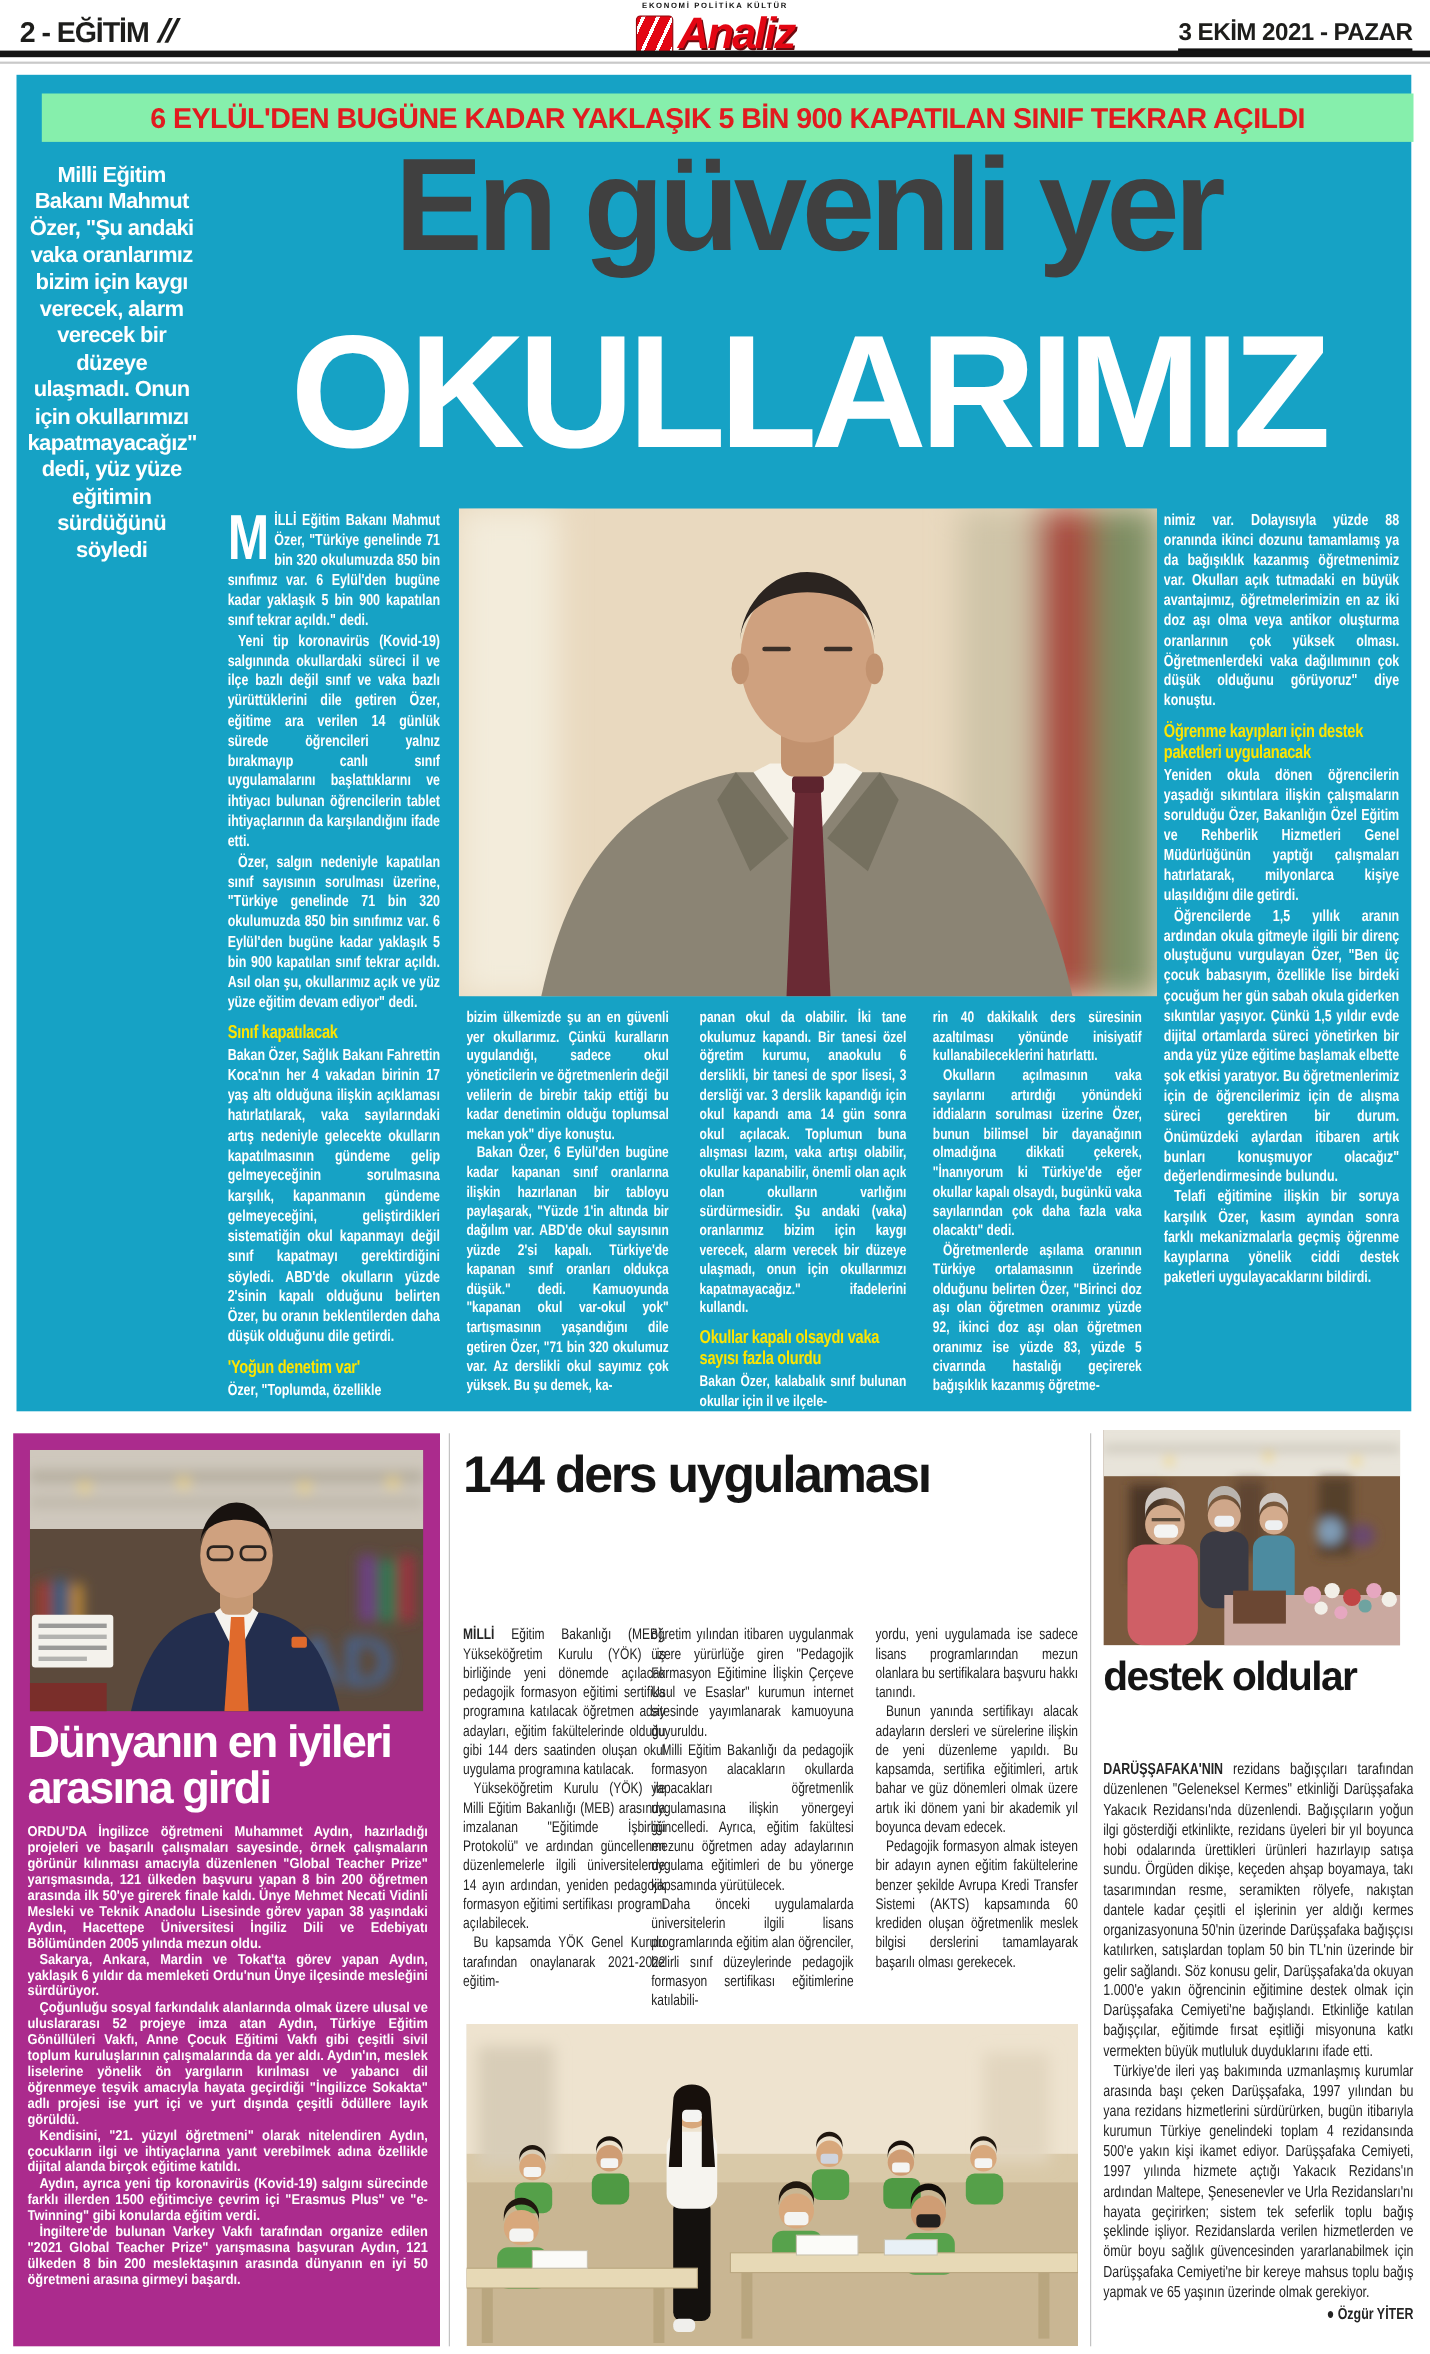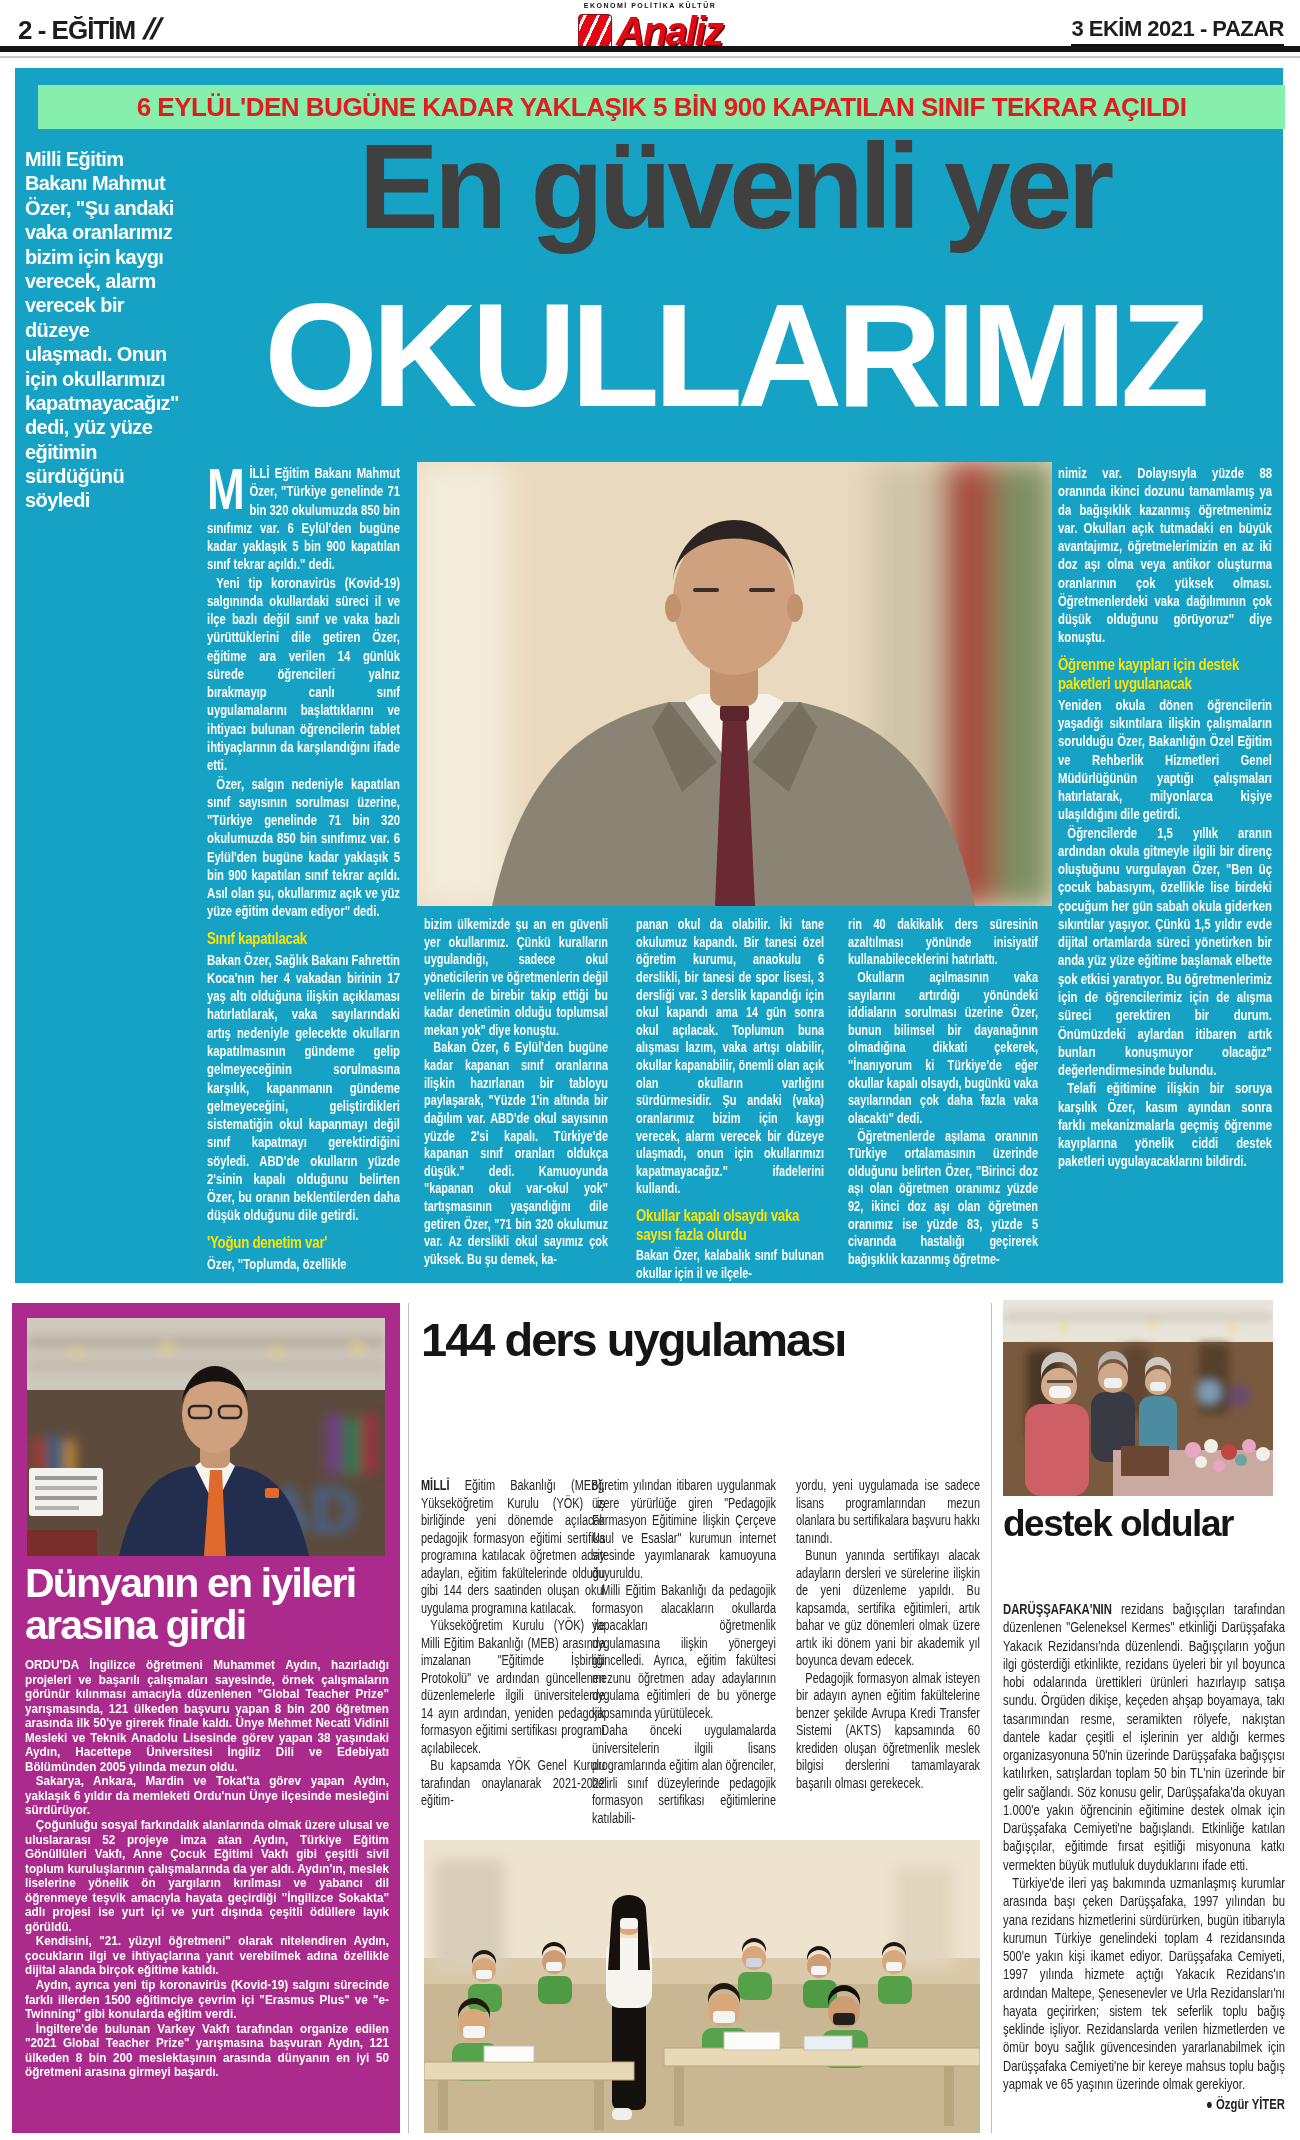--- a/index.html
+++ b/index.html
@@ -20,21 +20,21 @@
   .date{right:16px;top:16px;font-size:22px;font-weight:bold;letter-spacing:-0.5px;
      border-bottom:3px solid #111;padding-bottom:2px;}
   .rule-main{left:0;top:46px;width:1300px;height:6px;background:#141414;}
   .rule-sub{left:0;top:56px;width:1300px;height:2px;background:#c9c9c9;}
   
   .teal-bg{left:15px;top:68px;width:1268px;height:1215px;background:#16a2c5;}
   .kicker{left:38px;top:85px;width:1247px;height:44px;background:#86efac;
      display:flex;align-items:center;justify-content:center;
      color:#e11b1f;font-weight:bold;font-size:26px;letter-spacing:-0.5px;white-space:nowrap;}
   .quote{left:25px;top:147px;width:153px;color:#fff;font-weight:bold;font-size:20px;
-     line-height:1.22;text-align:left;letter-spacing:-0.6px;}
+     line-height:1.22;text-align:center;letter-spacing:-0.6px;}
   .h1a{left:185px;top:126px;width:1098px;text-align:center;color:#404040;font-weight:bold;
      font-size:120px;line-height:1;letter-spacing:-5px;white-space:nowrap;}
   .h1b{left:185px;top:276px;width:1098px;text-align:center;color:#fff;font-weight:bold;
      font-size:146px;line-height:1.1;letter-spacing:-6px;white-space:nowrap;}
   .photo{overflow:hidden;}
   .lead-photo{left:417px;top:462px;width:635px;height:444px;}
   
   .tcol{color:#fff;font-weight:bold;text-align:justify;overflow:hidden;}
   .cond{transform:scaleX(0.78);transform-origin:0 0;width:128.2%;}
   .cond2{transform:scaleX(0.9);transform-origin:0 0;width:111.1%;}

